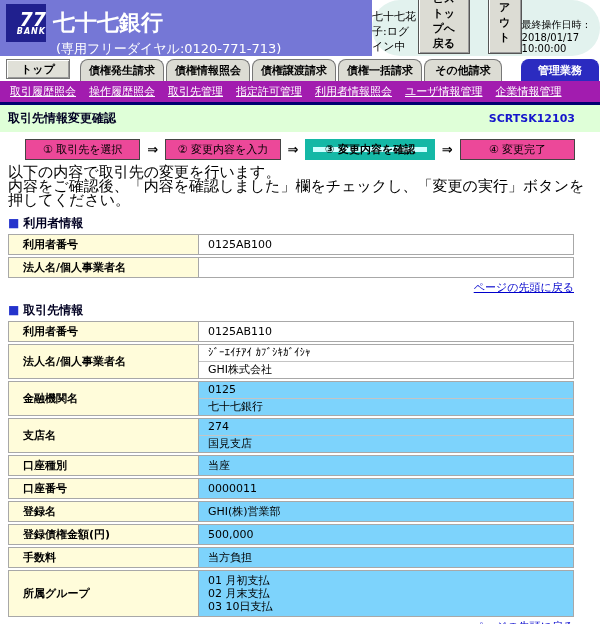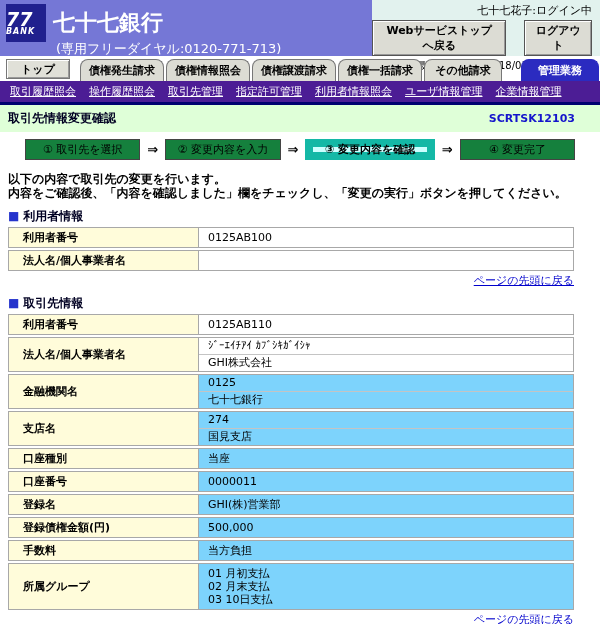--- a/index.html
+++ b/index.html
@@ -4,63 +4,63 @@
 <style>
   * { margin:0; padding:0; box-sizing:border-box; }
   html,body { width:600px; height:624px; overflow:hidden; background:#fff;
     font-family:"DejaVu Sans","Liberation Sans",sans-serif; color:#000; }
 
   
   .topbar { display:flex; height:56px; }
   .topbar-left { width:372px; background:#7577d6; padding:4px 6px 2px 6px; }
   .brand-row { display:flex; align-items:center; gap:7px; }
   .logo { width:40px; height:38px; background:#20208e; color:#fff; display:flex; flex-direction:column;
-          align-items:flex-start; justify-content:center; font-style:italic; font-weight:bold; }
+          align-items:flex-end; justify-content:center; font-style:italic; font-weight:bold; }
   .logo-77 { font-size:19px; line-height:17px; }
   .logo-bank { font-size:8px; letter-spacing:1px; line-height:8px; }
   .bank-name { font-size:22px; font-weight:bold; color:#fff; }
   .phone { margin-left:50px; font-size:13px; color:#fff; margin-top:-2px; }
-  .topbar-right { flex:1; background:#e2f2ee; display:flex; flex-direction:column; align-items:flex-end;
-          padding:3px 8px 2px 0; }
+  .topbar-right { flex:1; background:#e2f2ee; display:flex; flex-direction:row; align-items:flex-end;
+          padding:3px 8px 2px 0;border-radius:28px; }
   .login-status { font-size:11px; }
   .top-btns { display:flex; gap:18px; margin-top:2px; }
   .last-op { font-size:10px; margin-top:3px; }
 
   .gbtn { background:#dcdcd4; border:1px solid #555; box-shadow:inset 1px 1px 0 #fff, inset -1px -1px 0 #999;
           font-size:11px; font-weight:bold; font-family:inherit; padding:2px 10px; cursor:pointer; }
 
   
   .tabrow { display:flex; align-items:flex-end; height:25px; background:#fff; padding-left:6px; gap:2px; }
   .tab-top { width:64px; height:20px; margin:11px 8px 2px 0; background:#e0e0d8; border:1px solid #777;
           box-shadow:inset 1px 1px 0 #fff, inset -1px -1px 0 #999; display:flex; align-items:center;
           justify-content:center; font-size:11px; font-weight:bold; cursor:pointer; }
   .tab { min-width:78px; height:22px; background:#dcdcd4; border:1px solid #777; border-bottom:none;
           border-radius:8px 8px 0 0; display:flex; align-items:center; justify-content:center;
           font-size:11px; font-weight:bold; padding:0 8px; cursor:pointer; }
   .tab.active { background:#2b2bc0; color:#fff; border-color:#2b2bc0;margin-left:17px; }
 
   
-  .subnav { background:#4c1d95; height:21px; display:flex; align-items:center; gap:13px; padding:0 10px;
+  .subnav { background:#a21caf; height:21px; display:flex; align-items:center; gap:13px; padding:0 10px;
           font-size:11px; }
   .subnav a { color:#fff; text-decoration:underline; cursor:pointer; white-space:nowrap; }
 
   
   .titlebar { border-top:3px solid #000070; background:#dfffd8; display:flex; justify-content:space-between;
           align-items:center; padding:2px 25px 2px 8px; height:30px; }
   .ptitle { font-weight:bold; font-size:12px; color:#000022; }
   .screen-id { color:#1414cc; font-weight:bold; font-size:11px; }
 
   
   .steps { display:flex; align-items:center; margin:7px 25px 4px 25px; gap:7px; }
   .step { flex:1; border:1px solid #444; height:21px; display:flex; align-items:center; justify-content:center;
-          font-size:11px; background:#15803d; }
+          font-size:11px; background:#ec4899; }
   .step.active { background:#ccffff; border:8px solid #14b8a6; font-weight:bold; }
   .arrow { font-size:13px; font-weight:bold; }
 
-  .intro { margin:12px 8px 0 8px; font-size:12px; line-height:14px;font-weight:bold; }
+  .intro { margin:5px 8px 0 8px; font-size:15px; line-height:14px; }
 
   .sec-head { margin:8px 8px 1px 8px; font-size:12px; font-weight:bold; color:#000022; }
   .sec-head .sq { color:#2433cc; margin-right:4px; }
 
   
   .tbl { margin:2px 26px 0 8px; }
   .trow { display:flex; border:1px solid #a8a8a8; margin-bottom:2px; font-size:11px; background:#fff; }
   .tlabel { width:190px; background:#fffcda; display:flex; align-items:center; padding:2px 14px;
           font-weight:bold; border-right:1px solid #a8a8a8; }
   .tvals { flex:1; display:flex; flex-direction:column; }

